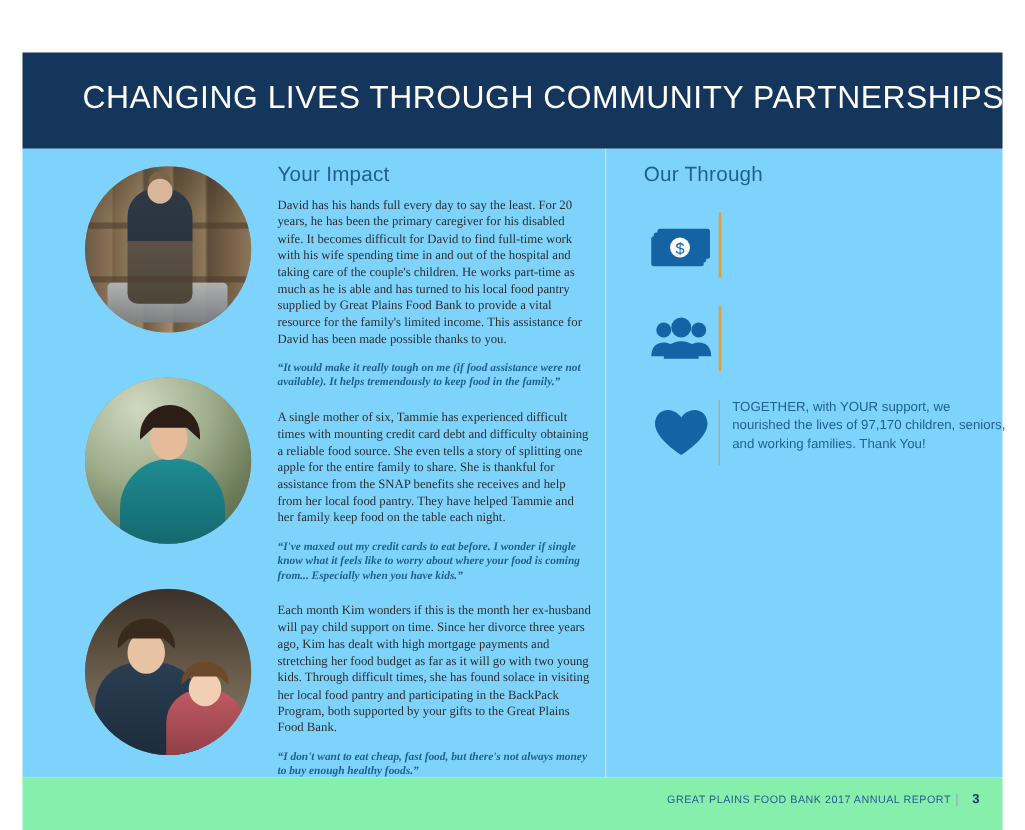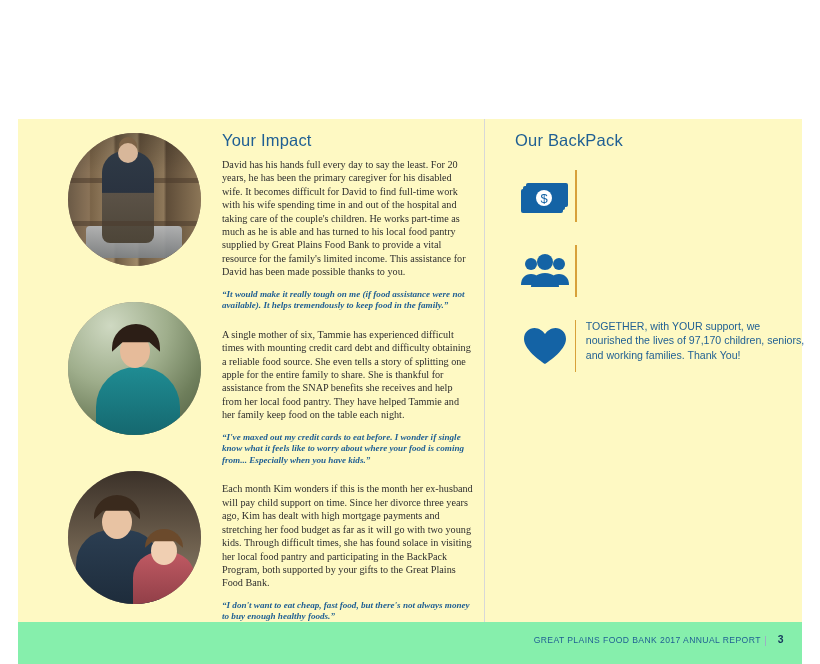--- a/index.html
+++ b/index.html
@@ -41,21 +41,21 @@
     white-space: nowrap;
   }
 
   
   .body-area {
     position: absolute;
     left: 18px;
     top: 119px;
     width: 784px;
     height: 503px;
-    background: #fef9c3;
+    background: #7dd3fc;
   }
 
   
   .photos {
     position: absolute;
     left: 50px;
     top: 14px;
     width: 140px;
   }
   .photo {
@@ -310,20 +310,23 @@
     background: #9bb0c4;
     margin: 0 6px -1px 4px;
     vertical-align: middle;
   }
 </style>
 </head>
 <body>
 
 <div class="page">
 
+  <div class="banner">
+    <div class="banner-title">CHANGING LIVES THROUGH COMMUNITY PARTNERSHIPS</div>
+  </div>
 
   <div class="body-area">
 
     <div class="photos">
       <div class="photo">
         <div class="ph-inner ph1">
           <div class="cart"></div>
           <div class="fig"></div>
           <div class="head"></div>
         </div>
@@ -356,21 +359,21 @@
       <p>A single mother of six, Tammie has experienced difficult times with mounting credit card debt and difficulty obtaining a reliable food source. She even tells a story of splitting one apple for the entire family to share. She is thankful for assistance from the SNAP benefits she receives and help from her local food pantry. They have helped Tammie and her family keep food on the table each night.</p>
       <p class="quote">“I've maxed out my credit cards to eat before. I wonder if single know what it feels like to worry about where your food is coming from... Especially when you have kids.”</p>
 
       <p>Each month Kim wonders if this is the month her ex-husband will pay child support on time. Since her divorce three years ago, Kim has dealt with high mortgage payments and stretching her food budget as far as it will go with two young kids. Through difficult times, she has found solace in visiting her local food pantry and participating in the BackPack Program, both supported by your gifts to the Great Plains Food Bank.</p>
       <p class="quote">“I don't want to eat cheap, fast food, but there's not always money to buy enough healthy foods.”</p>
     </div>
 
     <div class="divider"></div>
 
     <div class="partners">
-      <h2>Our BackPack</h2>
+      <h2>Our Through</h2>
 
       <div class="stat">
         <div class="icon">
           <svg width="52" height="42" viewBox="0 0 52 42" fill="none">
             <rect x="2" y="14" width="42" height="24" rx="2" fill="#1463a5"></rect>
             <rect x="7" y="8" width="42" height="24" rx="2" fill="#1463a5"></rect>
             <rect x="4" y="11" width="42" height="24" rx="2" fill="#1463a5"></rect>
             <circle cx="25" cy="23" r="8" fill="#ffffff"></circle>
             <text x="25" y="28" font-size="13" font-family="Liberation Sans, sans-serif" fill="#1463a5" text-anchor="middle">$</text>
           </svg>

